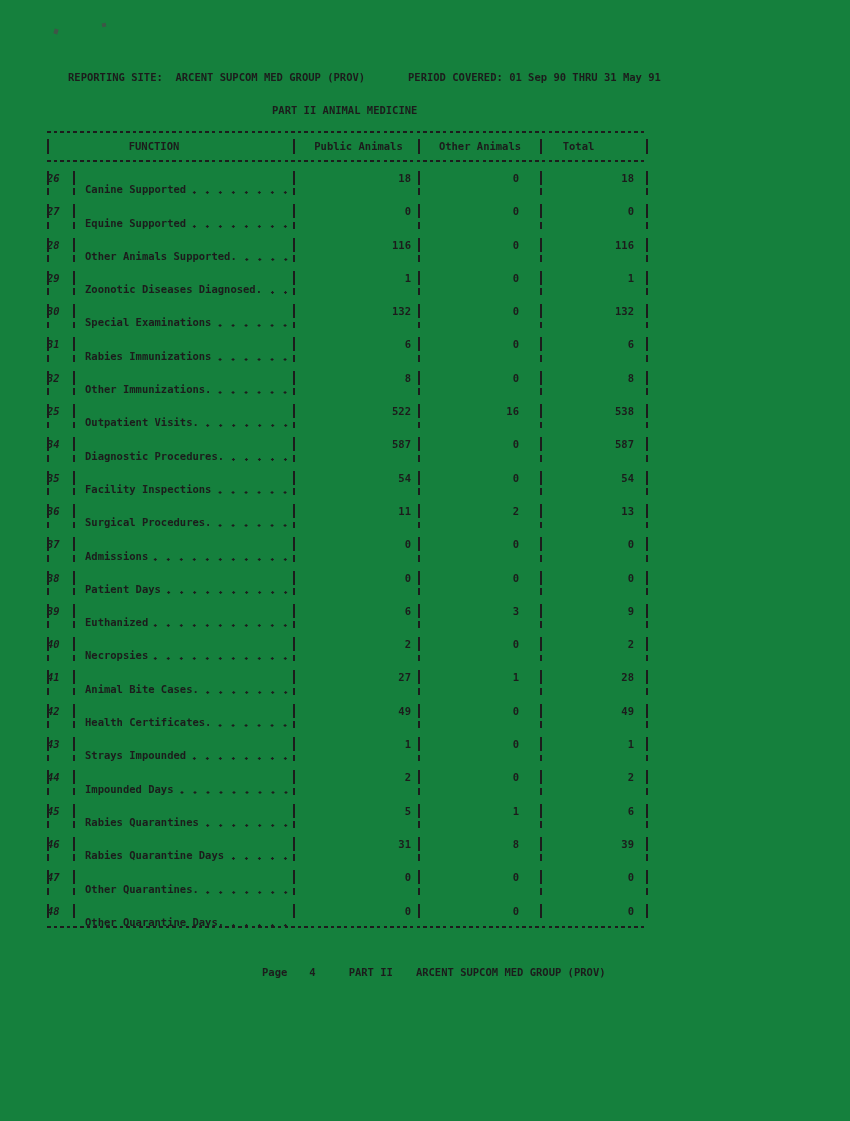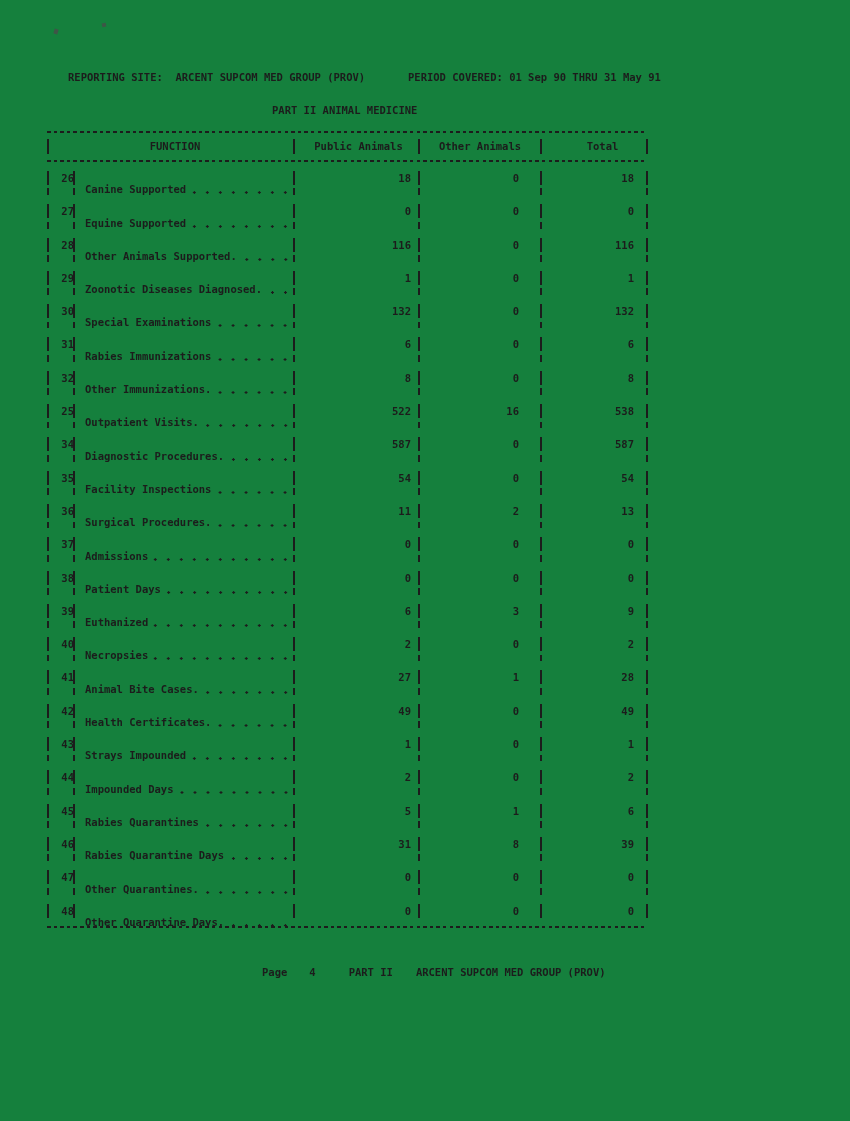--- a/index.html
+++ b/index.html
@@ -29,37 +29,37 @@
   
   .table{position:absolute;left:47px;top:131px;width:601px;height:797px;}
   .hline{position:absolute;left:0;width:601px;height:2px;
     background:repeating-linear-gradient(to right,#1c1c1c 0 3.5px,transparent 3.5px 6.6px);}
   .hline.top{top:0;}
   .hline.mid{top:29px;}
   .hline.bottom{top:795px;}
 
   .thead{position:absolute;top:0;left:0;width:601px;height:29px;}
   .th{position:absolute;top:9px;text-align:center;}
-  .th-function{left:0;width:214px;padding-left:21px;}
+  .th-function{left:0;width:214px;}
   .th-public{left:247px;width:129px;}
   .th-other{left:372px;width:122px;}
-  .th-total{left:500px;width:111px;}
+  .th-total{left:476px;width:111px;}
   .hpipe{position:absolute;top:8px;width:1.6px;height:15px;background:#1c1c1c;}
 
   .tbody{position:absolute;top:31px;left:0;width:601px;height:766px;}
   .vpipe{position:absolute;top:0;width:1.6px;height:757px;
     background:repeating-linear-gradient(to bottom,
       transparent 0 9px,
       #1c1c1c 9px 23px,
       transparent 23px 26.5px,
       #1c1c1c 26.5px 33.3px);}
 
   .row{display:flex;height:33.3px;padding-top:10px;box-sizing:border-box;}
   .c{box-sizing:border-box;}
-  .c-num{width:27px;text-align:right;}
+  .c-num{width:27px;text-align:left;font-style:italic;}
   .c-fn{width:220px;padding-left:11px;display:flex;align-items:flex-end;}
   .c-fn .fn-label{white-space:pre;}
   .leader{flex:1;height:12px;margin-left:4px;margin-right:2px;
     background-image:radial-gradient(circle,#1c1c1c 1.15px,transparent 1.45px);
     background-size:13px 7px;
     background-repeat:repeat-x;
     background-position:right 0 bottom -1px;}
   .c-pub{width:125px;text-align:right;padding-right:8px;}
   .c-oth{width:122px;text-align:right;padding-right:22px;}
   .c-tot{width:107px;text-align:right;padding-right:14px;}

